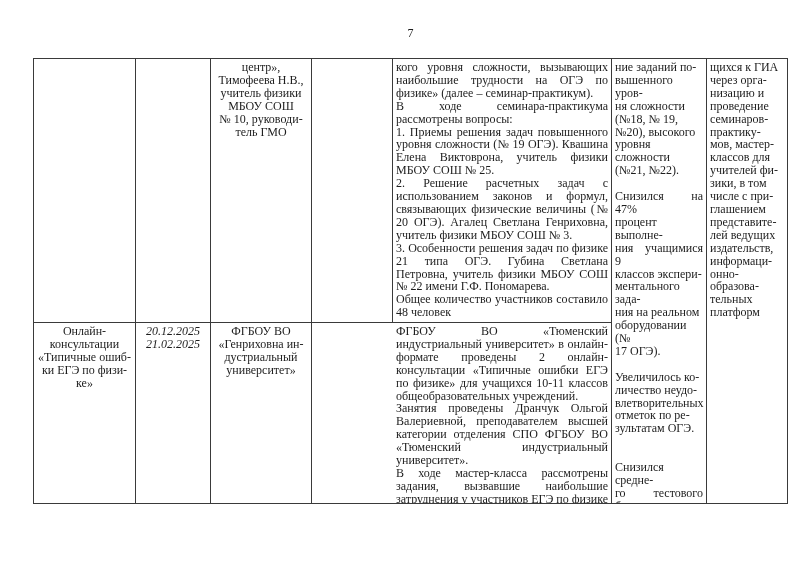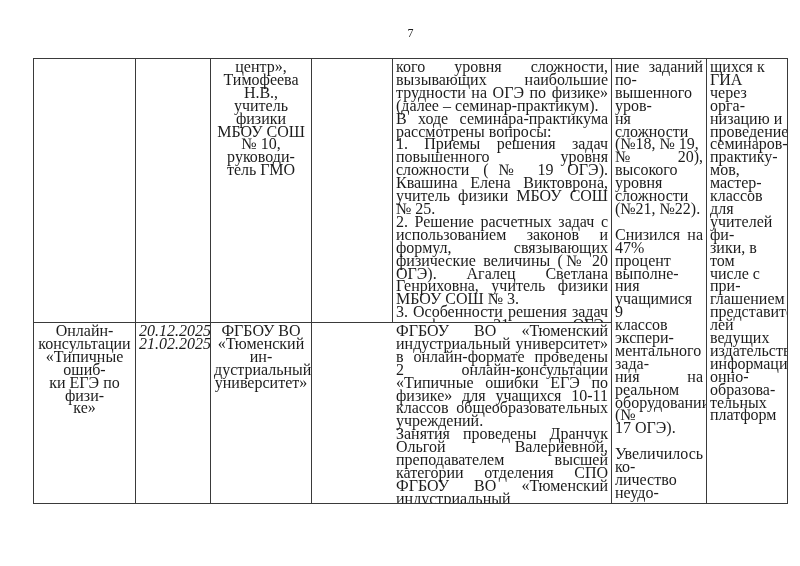--- a/index.html
+++ b/index.html
@@ -30,21 +30,21 @@
     box-sizing: border-box;
     border: 1px solid #3a3a3a;
     display: grid;
     grid-template-columns: 102px 75px 101px 81px 219px 95px 80px;
     grid-template-rows: 264px 180px;
   }
   .cell {
     box-sizing: border-box;
     overflow: hidden;
     padding: 2px 3px 0 3px;
-    font-size: 16px;
+    font-size: 12px;
     line-height: 12.9px;
     white-space: pre-line;
   }
   .b-right  { border-right: 1px solid #3a3a3a; }
   .b-bottom { border-bottom: 1px solid #3a3a3a; }
   .center  { text-align: center; }
   .justify { text-align: justify; }
   .r1 { grid-row: 1; }
   .r2 { grid-row: 2; }
   .c1 { grid-column: 1; }
@@ -143,21 +143,21 @@
     <div class="cell r2 c1 center b-right">Онлайн-
 консультации
 «Типичные ошиб-
 ки ЕГЭ по физи-
 ке»</div>
 
     <div class="cell r2 c2 center b-right">20.12.2025
 21.02.2025</div>
 
     <div class="cell r2 c3 center b-right">ФГБОУ ВО
-«Тюменский ин-
+«Генриховна ин-
 дустриальный
 университет»</div>
 
 
     <div class="cell r2 c5 justify b-right">ФГБОУ ВО «Тюменский индустриальный университет» в онлайн-формате проведены 2 онлайн-консультации «Типичные ошибки ЕГЭ по физике» для учащихся 10-11 классов общеобразовательных учреждений.
 Занятия проведены Дранчук Ольгой Валериевной, преподавателем высшей категории отделения СПО ФГБОУ ВО «Тюменский индустриальный университет».
 В ходе мастер-класса рассмотрены задания, вызвавшие наибольшие затруднения у участников ЕГЭ по физике в 2024 году, дано подробное решение данных заданий</div>
 
   </div>
 </div>

